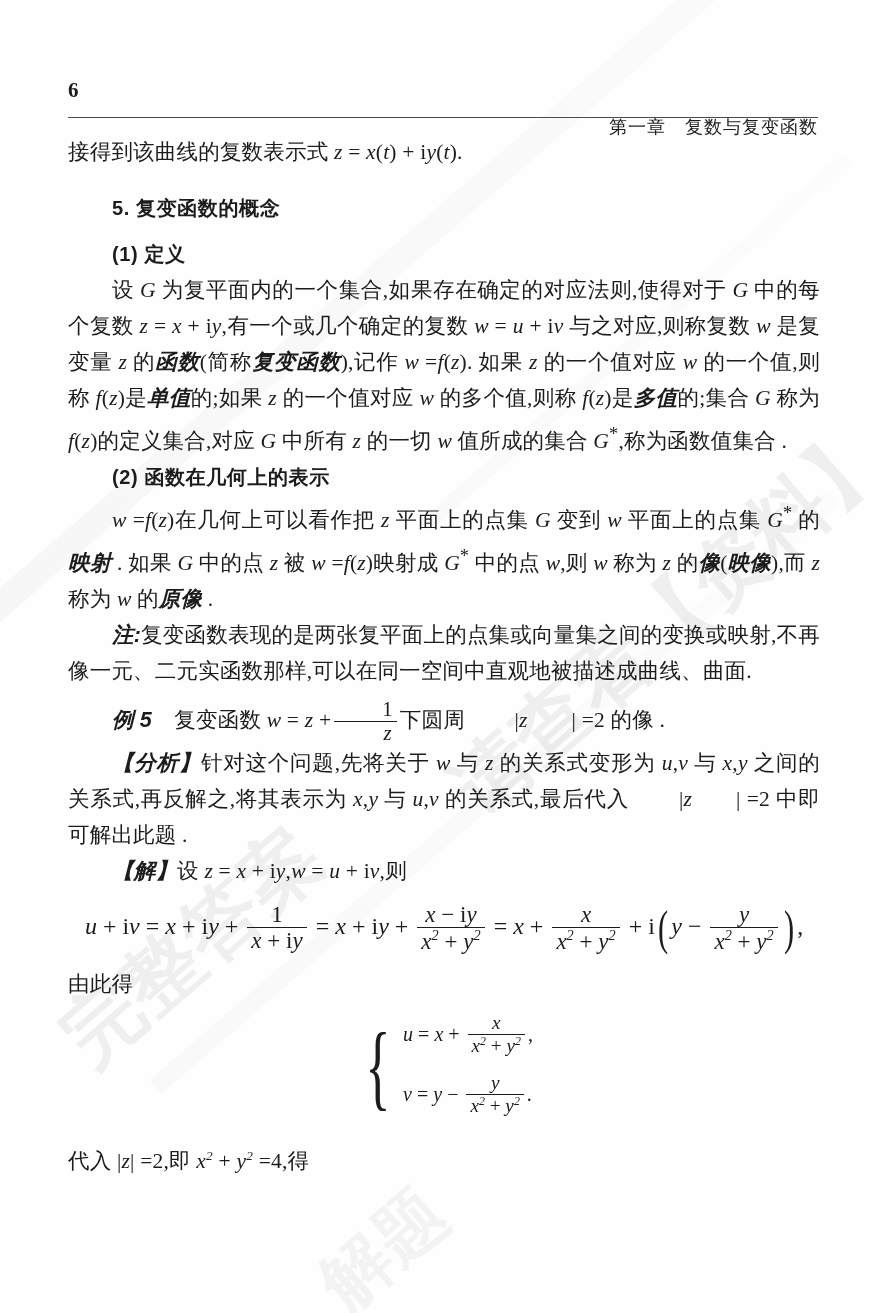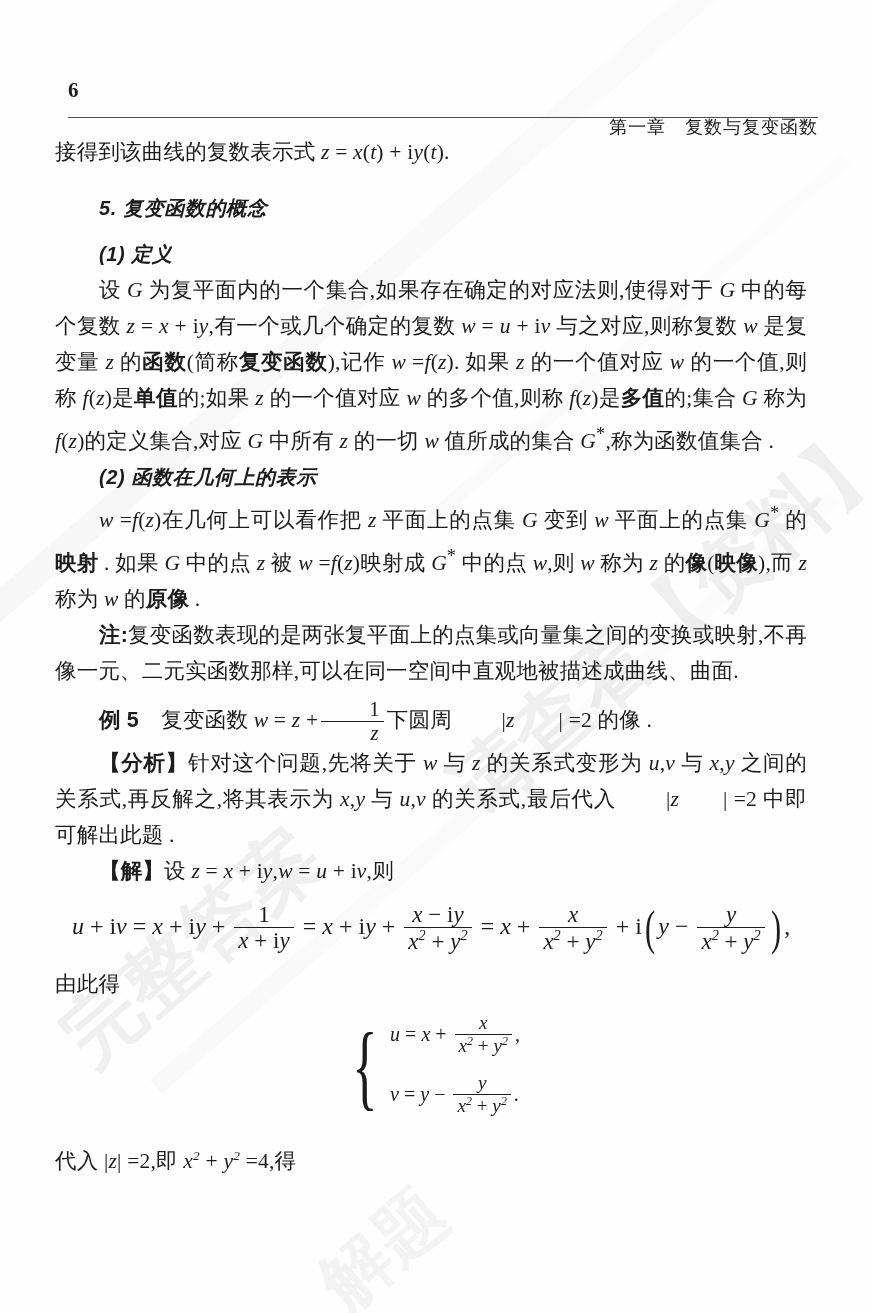--- a/index.html
+++ b/index.html
@@ -82,49 +82,48 @@
     left: 68px;
     top: 117px;
     width: 750px;
     height: 1px;
     background: #4a4a52;
   }
 
   
   .body {
     position: absolute;
-    left: 55px;
+    left: 68px;
     top: 134px;
     width: 752px;
   }
   p.tx {
     margin: 0;
     font-size: 21.5px;
     line-height: 36px;
     text-align: justify;
     text-justify: inter-ideograph;
     letter-spacing: 0.2px;
   }
   p.ind { text-indent: 44px; }
   .h3 {
     margin: 0;
     font-family: "Liberation Sans", "DejaVu Sans", sans-serif;
     font-weight: bold;
     font-size: 20px;
     line-height: 36px;
     text-indent: 44px;
     letter-spacing: 0.6px;
-    font-style: italic;
   }
   .gapA { height: 20px; }
   .gapB { height: 14px; }
   .gapC { height: 10px; }
 
   i.v { font-style: italic; font-family: "Liberation Serif", serif; }
-  b.t { font-family: "Liberation Sans", "DejaVu Sans", sans-serif; font-weight: bold; }
+  b.t { font-family: "Liberation Sans", "DejaVu Sans", sans-serif; font-weight: bold; font-style: italic; }
   .up { font-style: normal; }
   sup.s { font-size: 0.62em; vertical-align: super; font-style: italic; }
   .star { font-size: 0.85em; vertical-align: super; }
 
   
   .frac {
     display: inline-block;
     vertical-align: middle;
     text-align: center;
     margin: 0 3px;

